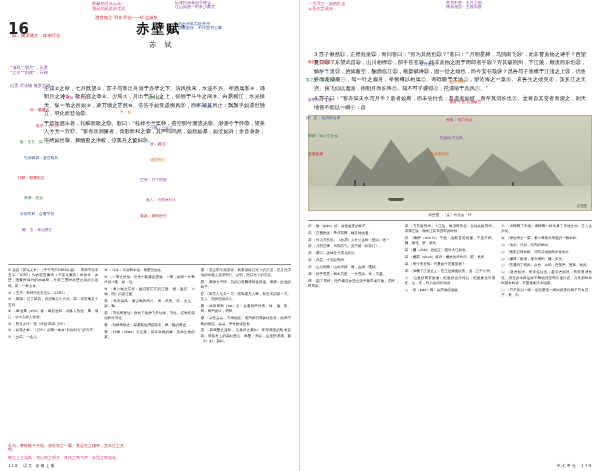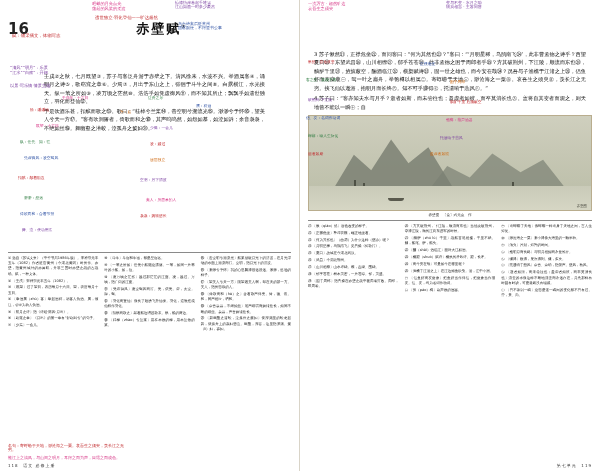--- a/index.html
+++ b/index.html
@@ -136,20 +136,21 @@
 <div id="page">
 
   <div class="page-half left">
 
     <div style="display:flex; align-items:flex-start; gap:4px; margin-top:14px;">
       <div class="lesson-no">16</div>
       <div style="flex:1;">
         <div class="title">
           <span>赤壁赋</span><sup style="font-size:5px;">①</sup>
         </div>
+        <div class="author">苏 轼</div>
       </div>
     </div>
 
     <div class="body-col" style="margin-top:34px; padding:0 26px 0 36px;">
       <p>壬戌②之秋，七月既望③，苏子与客泛舟游于赤壁之下。清风徐来，水波不兴。举酒属客④，诵明月之诗⑤，歌窈窕之章⑥。少焉⑦，月出于东山之上，徘徊于斗牛之间⑧。白露横江，水光接天。纵一苇之所如⑨，凌万顷之茫然⑩。浩浩乎如凭虚御风⑪，而不知其所止；飘飘乎如遗世独立，羽化而登仙⑫。</p>
       <p>于是饮酒乐甚，扣舷而歌之⑬。歌曰：“桂棹兮兰桨⑭，击空明兮溯流光⑮。渺渺兮予怀⑯，望美人兮天一方⑰。”客有吹洞箫者，倚歌而和之⑱，其声呜呜然，如怨如慕，如泣如诉；余音袅袅，不绝如丝⑲。舞幽壑之潜蛟，泣孤舟之嫠妇⑳。</p>
     </div>
 
     <div class="sep" style="margin-top:120px;"></div>
     <div class="notes notes-3" id="left-notes">

